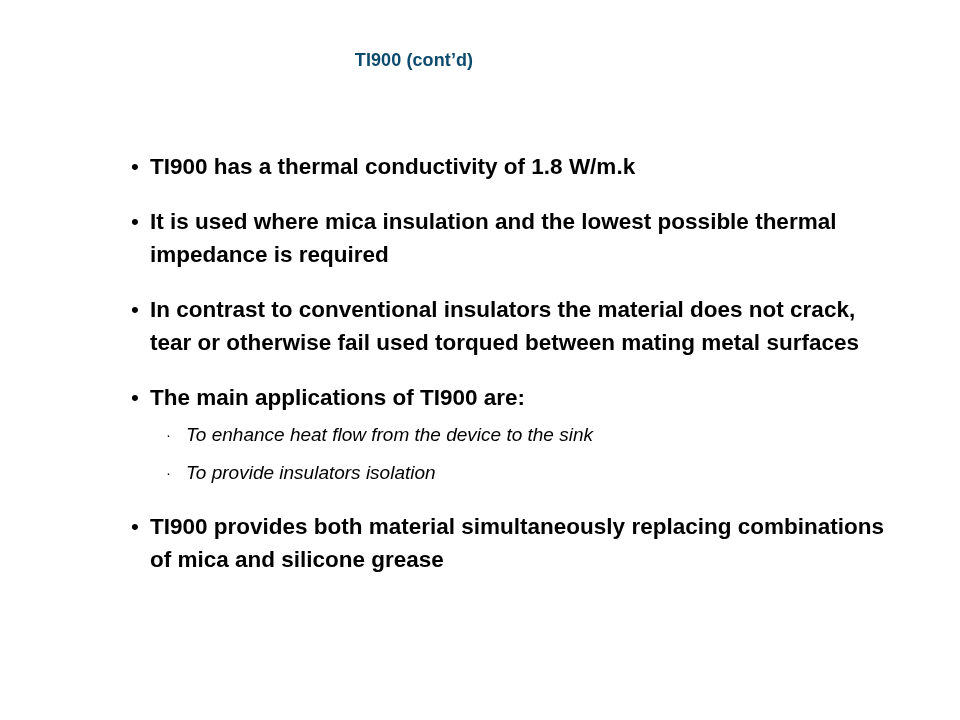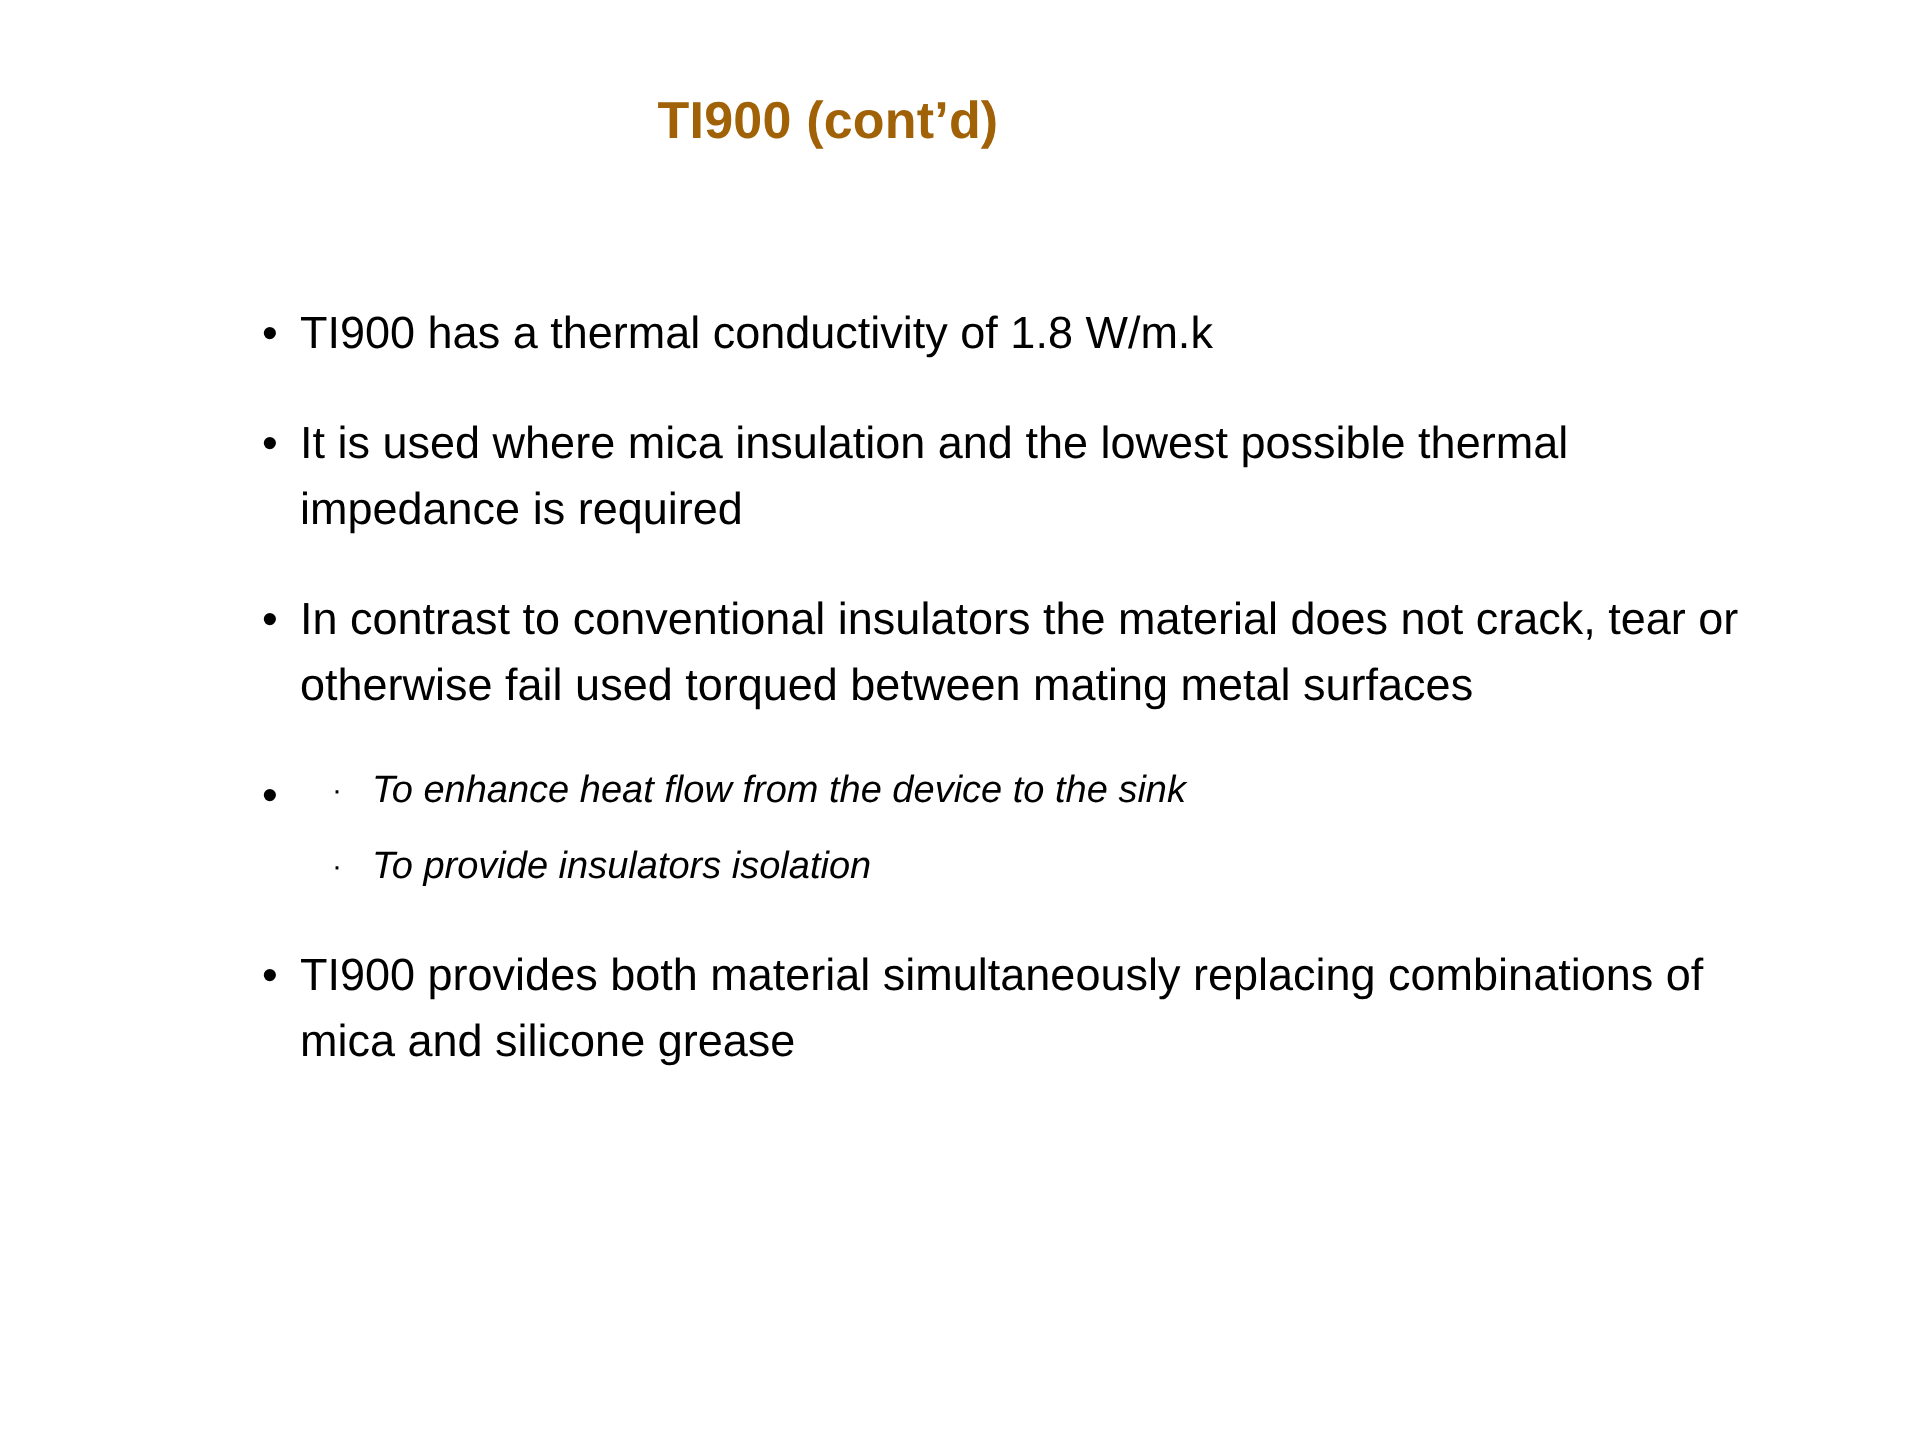--- a/index.html
+++ b/index.html
@@ -23,25 +23,25 @@
     background: #ffffff;
   }
 
   
   .slide-title {
     position: absolute;
     left: 0;
     top: 46px;
     width: 828px;
     text-align: center;
-    font-size: 26px;
+    font-size: 18px;
     font-weight: bold;
     line-height: 28px;
     letter-spacing: 0.1px;
-    color: #a16207;
+    color: #0c4a6e;
     white-space: pre;
   }
 
   
   .body-list {
     position: absolute;
     left: 128px;
     top: 150px;
     width: 760px;
   }
@@ -62,20 +62,21 @@
     left: 3px;
     top: 0;
     width: 14px;
     font-size: 22.5px;
     line-height: 33px;
     text-align: left;
     color: #000000;
   }
   .bullet > .btext {
     display: block;
+    font-weight: bold;
   }
 
   
   .sub-list {
     margin-top: 6px;
     margin-bottom: 0;
     padding-left: 14px;
   }
   .sub-bullet {
     position: relative;
@@ -121,20 +122,21 @@
       <span class="btext">It is used where mica insulation and the lowest possible thermal impedance is required</span>
     </div>
 
     <div class="bullet">
       <span class="marker">•</span>
       <span class="btext">In contrast to conventional insulators the material does not crack, tear or otherwise fail used torqued between mating metal surfaces</span>
     </div>
 
     <div class="bullet">
       <span class="marker">•</span>
+      <span class="btext">The main applications of TI900 are:</span>
 
       <div class="sub-list">
         <div class="sub-bullet">
           <span class="marker">·</span>
           <span class="btext">To enhance heat flow from the device to the sink</span>
         </div>
         <div class="sub-bullet">
           <span class="marker">·</span>
           <span class="btext">To provide insulators isolation</span>
         </div>

